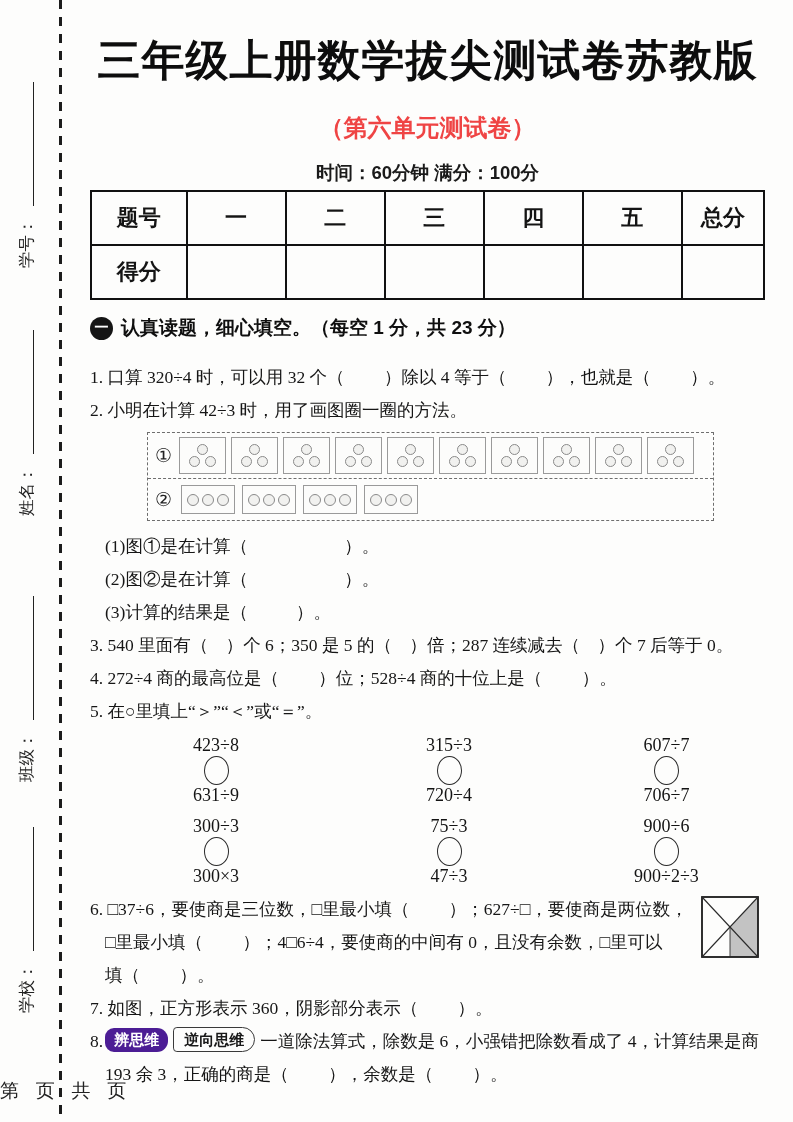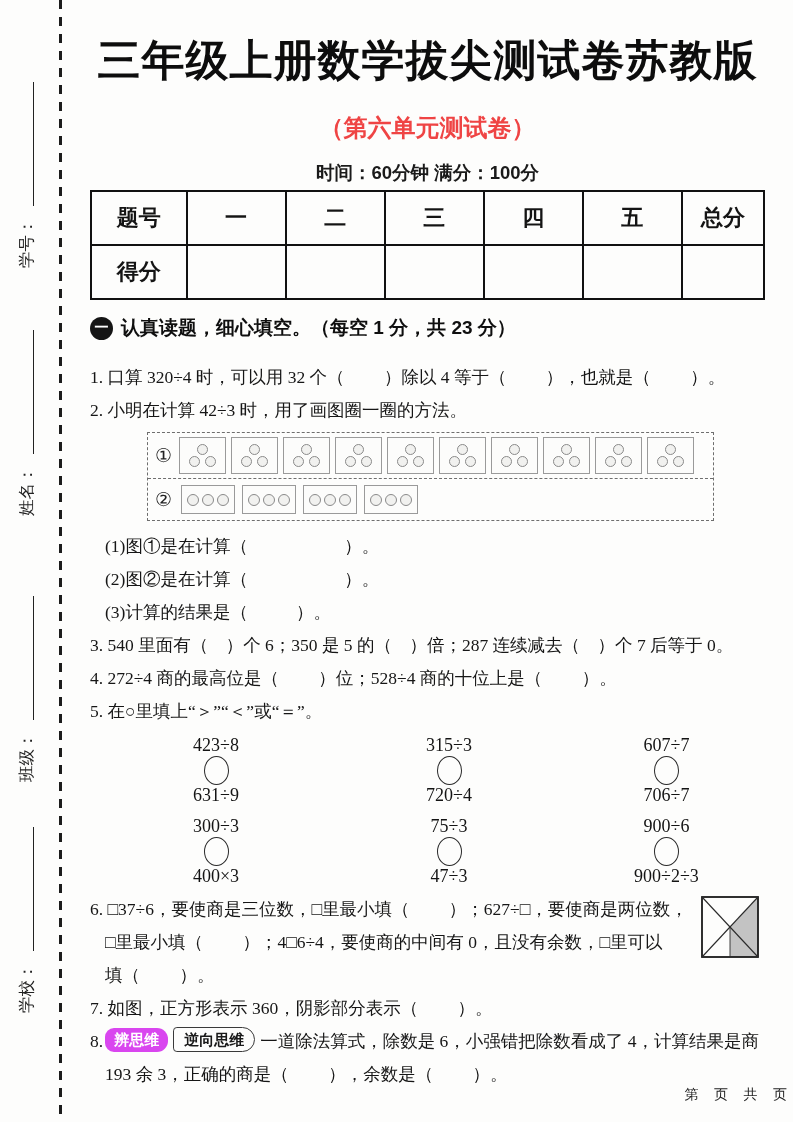--- a/index.html
+++ b/index.html
@@ -95,35 +95,35 @@
   }
   .cmp { display: flex; align-items: center; white-space: pre; flex-direction: column; }
   .cmp-circle {
     display: inline-block; width: 25px; height: 29px;
     border: 1.7px solid #2a2a2a; border-radius: 50%; margin: 0 7px;
   }
   
   .square-fig { position: absolute; left: 700px; top: 895px; }
   
   .badge-dark {
-    display: inline-block; background: #d946ef; color: #fff;
+    display: inline-block; background: #4c1d95; color: #fff;
     font-family: "Liberation Sans", sans-serif; font-weight: bold;
     font-size: 15px; line-height: 22px; padding: 1px 9px; border-radius: 9px 11px 11px 9px;
     margin: 0 2px 0 2px; vertical-align: 2px;
   }
   .badge-light {
     display: inline-block; color: #1a1a1a; border: 1.7px solid #3a3a3a;
     font-family: "Liberation Sans", sans-serif; font-weight: bold;
     font-size: 15px; line-height: 21px; padding: 1px 10px; border-radius: 4px 13px 13px 4px;
     margin: 0 5px 0 3px; vertical-align: 2px;
   }
   
   .footer {
     position: absolute; left: 0; right: 0; bottom: 18px;
-    text-align: right; font-size: 14px; letter-spacing: 6px; color: #222; padding-left: 46px;
+    text-align: left; font-size: 19px; letter-spacing: 6px; color: #222;
   }
 </style>
 </head>
 <body>
 
 <div class="page">
 
   <div class="dashed-rule"></div>
 
   <div class="side-field" style="top:268px">
@@ -283,21 +283,21 @@
     <div class="line indent1">(2)图②是在计算（                      ）。</div>
     <div class="line indent1">(3)计算的结果是（           ）。</div>
     <div class="line">3. 540 里面有（    ）个 6；350 是 5 的（    ）倍；287 连续减去（    ）个 7 后等于 0。</div>
     <div class="line">4. 272÷4 商的最高位是（         ）位；528÷4 商的十位上是（         ）。</div>
     <div class="line">5. 在○里填上“＞”“＜”或“＝”。</div>
 
     <div class="compare-grid">
       <div class="cmp"><span>423÷8</span><span class="cmp-circle"></span><span>631÷9</span></div>
       <div class="cmp"><span>315÷3</span><span class="cmp-circle"></span><span>720÷4</span></div>
       <div class="cmp"><span>607÷7</span><span class="cmp-circle"></span><span>706÷7</span></div>
-      <div class="cmp"><span>300÷3</span><span class="cmp-circle"></span><span>400×3</span></div>
+      <div class="cmp"><span>300÷3</span><span class="cmp-circle"></span><span>300×3</span></div>
       <div class="cmp"><span>75÷3</span><span class="cmp-circle"></span><span>47÷3</span></div>
       <div class="cmp"><span>900÷6</span><span class="cmp-circle"></span><span>900÷2÷3</span></div>
     </div>
 
     <div class="line" style="margin-top:6px">6. □37÷6，要使商是三位数，□里最小填（         ）；627÷□，要使商是两位数，</div>
     <div class="line indent1">□里最小填（         ）；4□6÷4，要使商的中间有 0，且没有余数，□里可以</div>
     <div class="line indent1">填（         ）。</div>
     <div class="line">7. 如图，正方形表示 360，阴影部分表示（         ）。</div>
 
     <div class="line"><span>8.</span><span class="badge-dark">辨思维</span><span class="badge-light">逆向思维</span><span>一道除法算式，除数是 6，小强错把除数看成了 4，计算结果是商</span></div>

